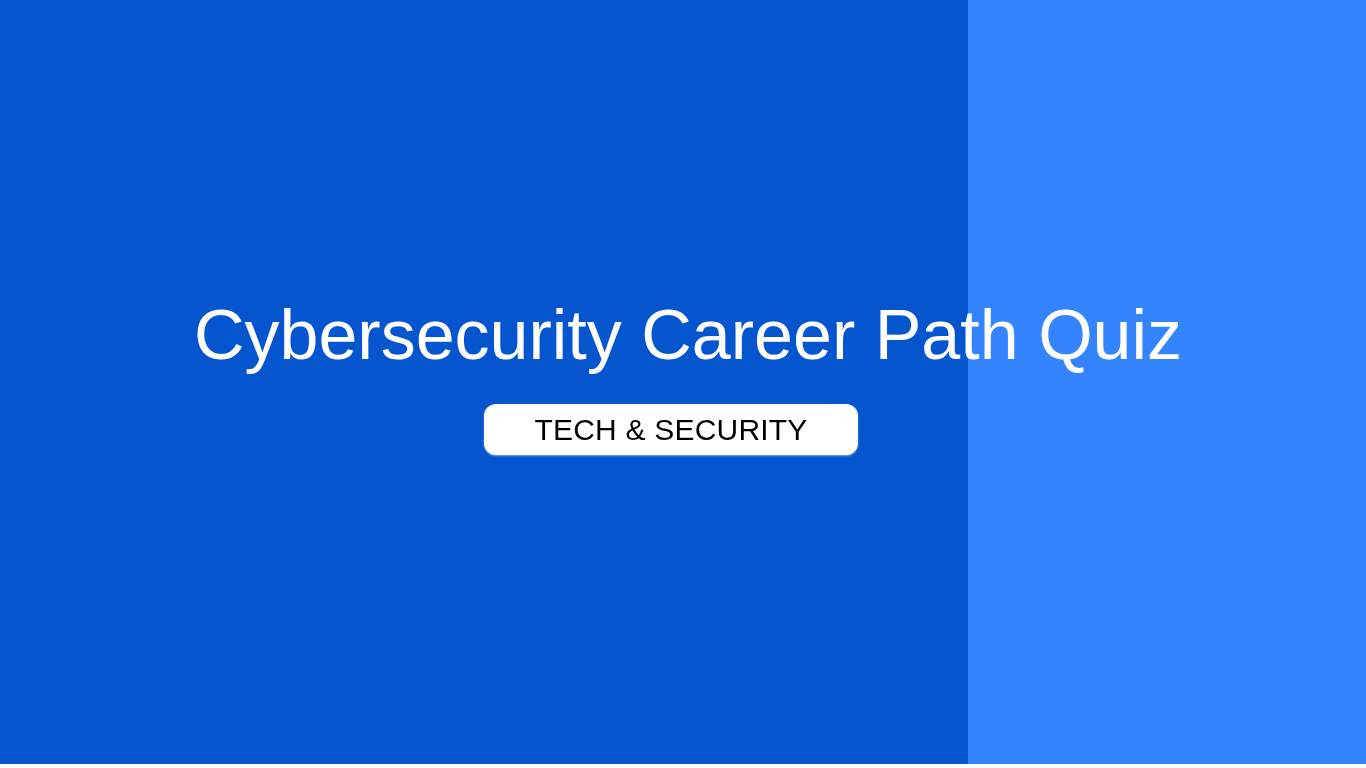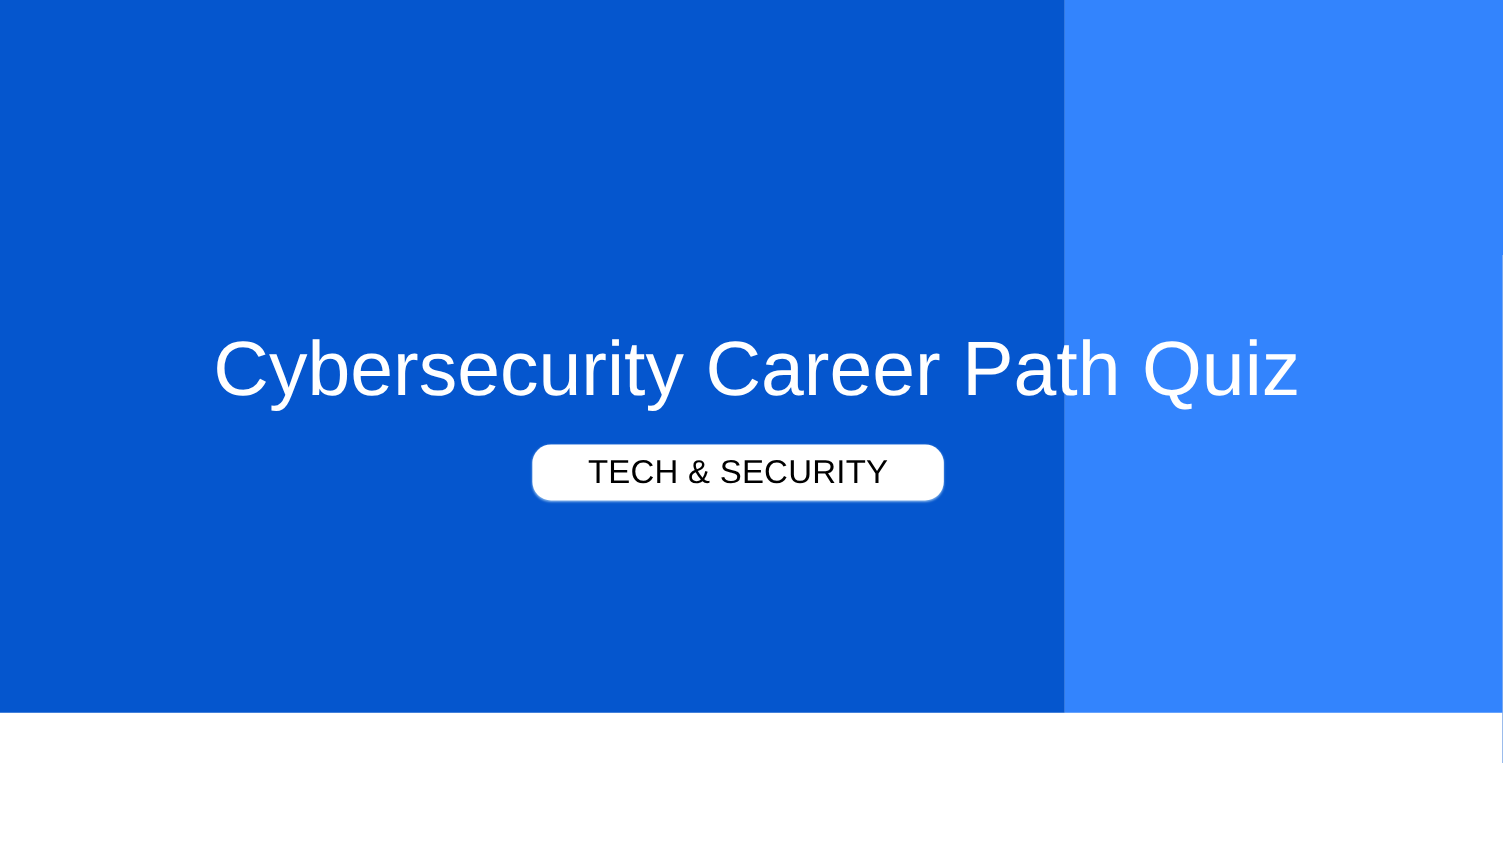--- a/index.html
+++ b/index.html
@@ -13,21 +13,21 @@
 
   body {
     font-family: "Liberation Sans", sans-serif;
     background: #ffffff;
   }
 
   
   .slide {
     position: relative;
     width: 1366px;
-    height: 648px;
+    height: 764px;
     overflow: hidden;
   }
 
   
   .bg-panel {
     position: absolute;
     top: 0;
     height: 768px;
   }
 
@@ -96,17 +96,17 @@
 <div class="slide">
 
   <div class="bg-panel bg-panel-left" style="background: rgb(5, 86, 206);"></div>
 
   <div class="bg-panel bg-panel-right" style="background: rgb(51, 132, 253);"></div>
 
   <div class="content">
 
     <h1 class="slide-title" style="color: rgb(255, 255, 255);">Cybersecurity Career Path Quiz</h1>
 
-    <button class="cta-button" type="button" style="background: rgb(255, 255, 255); color: rgb(0, 0, 0); border-radius: 17px;">TECH &amp; SECURITY</button>
+    <button class="cta-button" type="button" style="background: rgb(255, 255, 255); color: rgb(0, 0, 0);">TECH &amp; SECURITY</button>
 
   </div>
 
 </div>
 
 </body></html>

